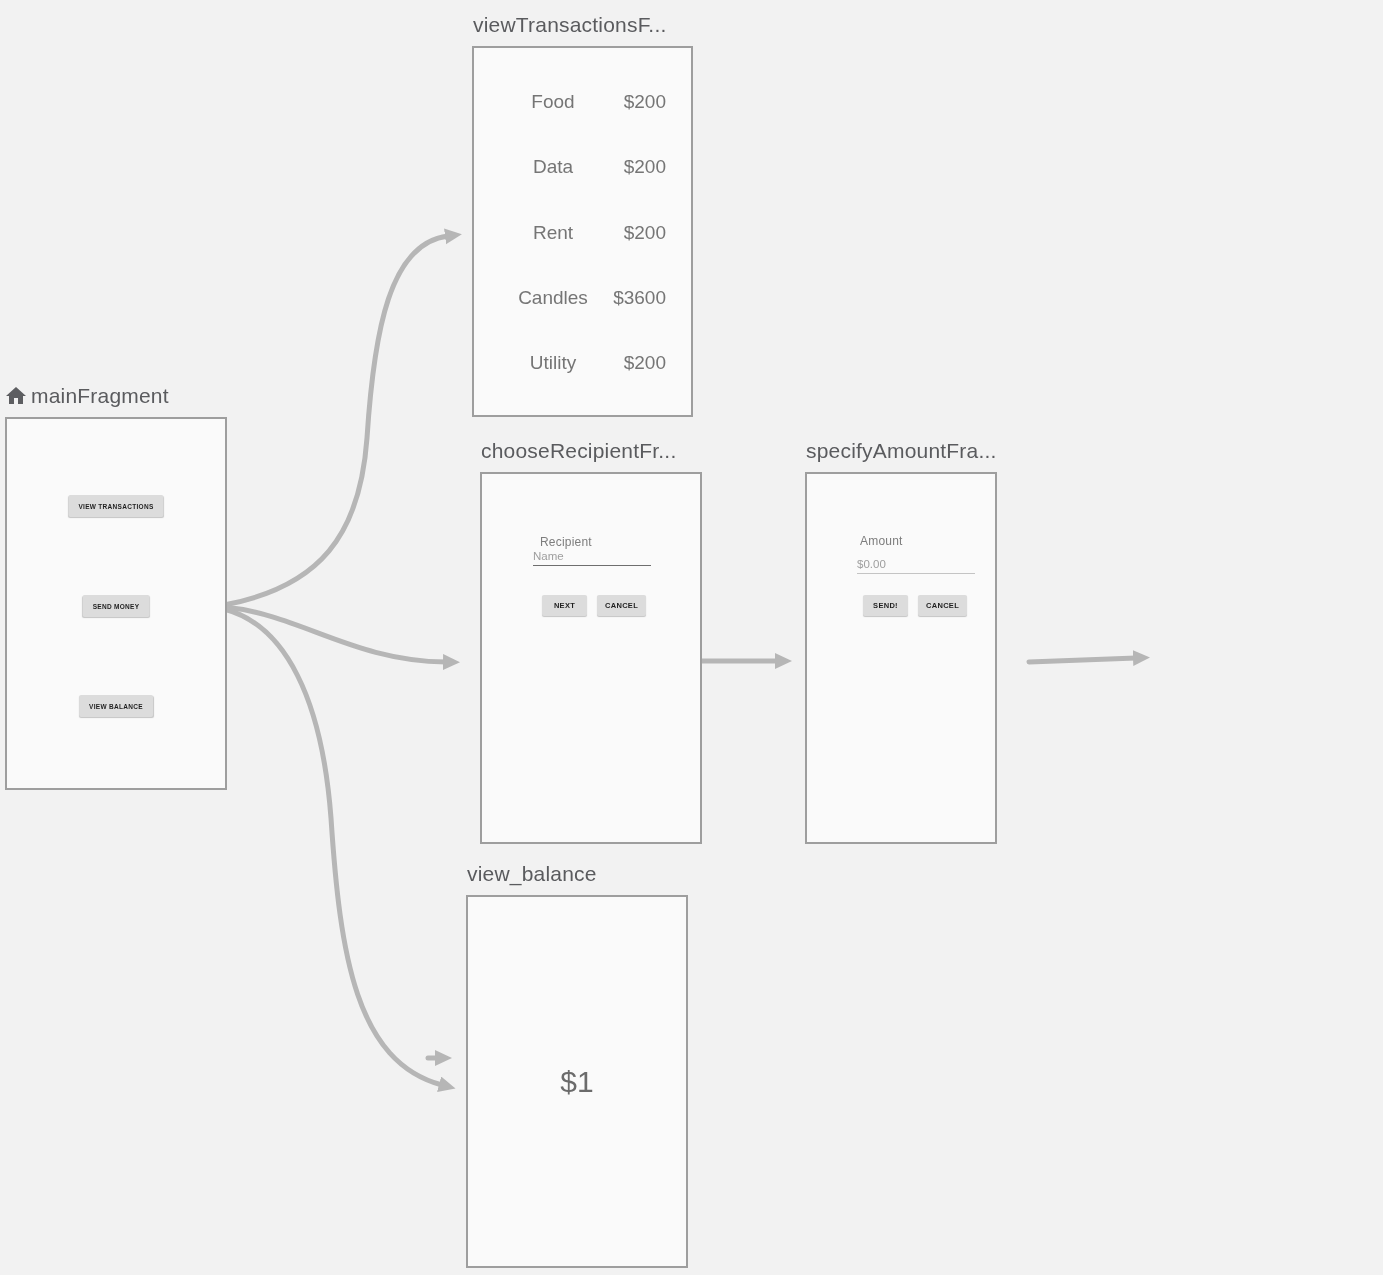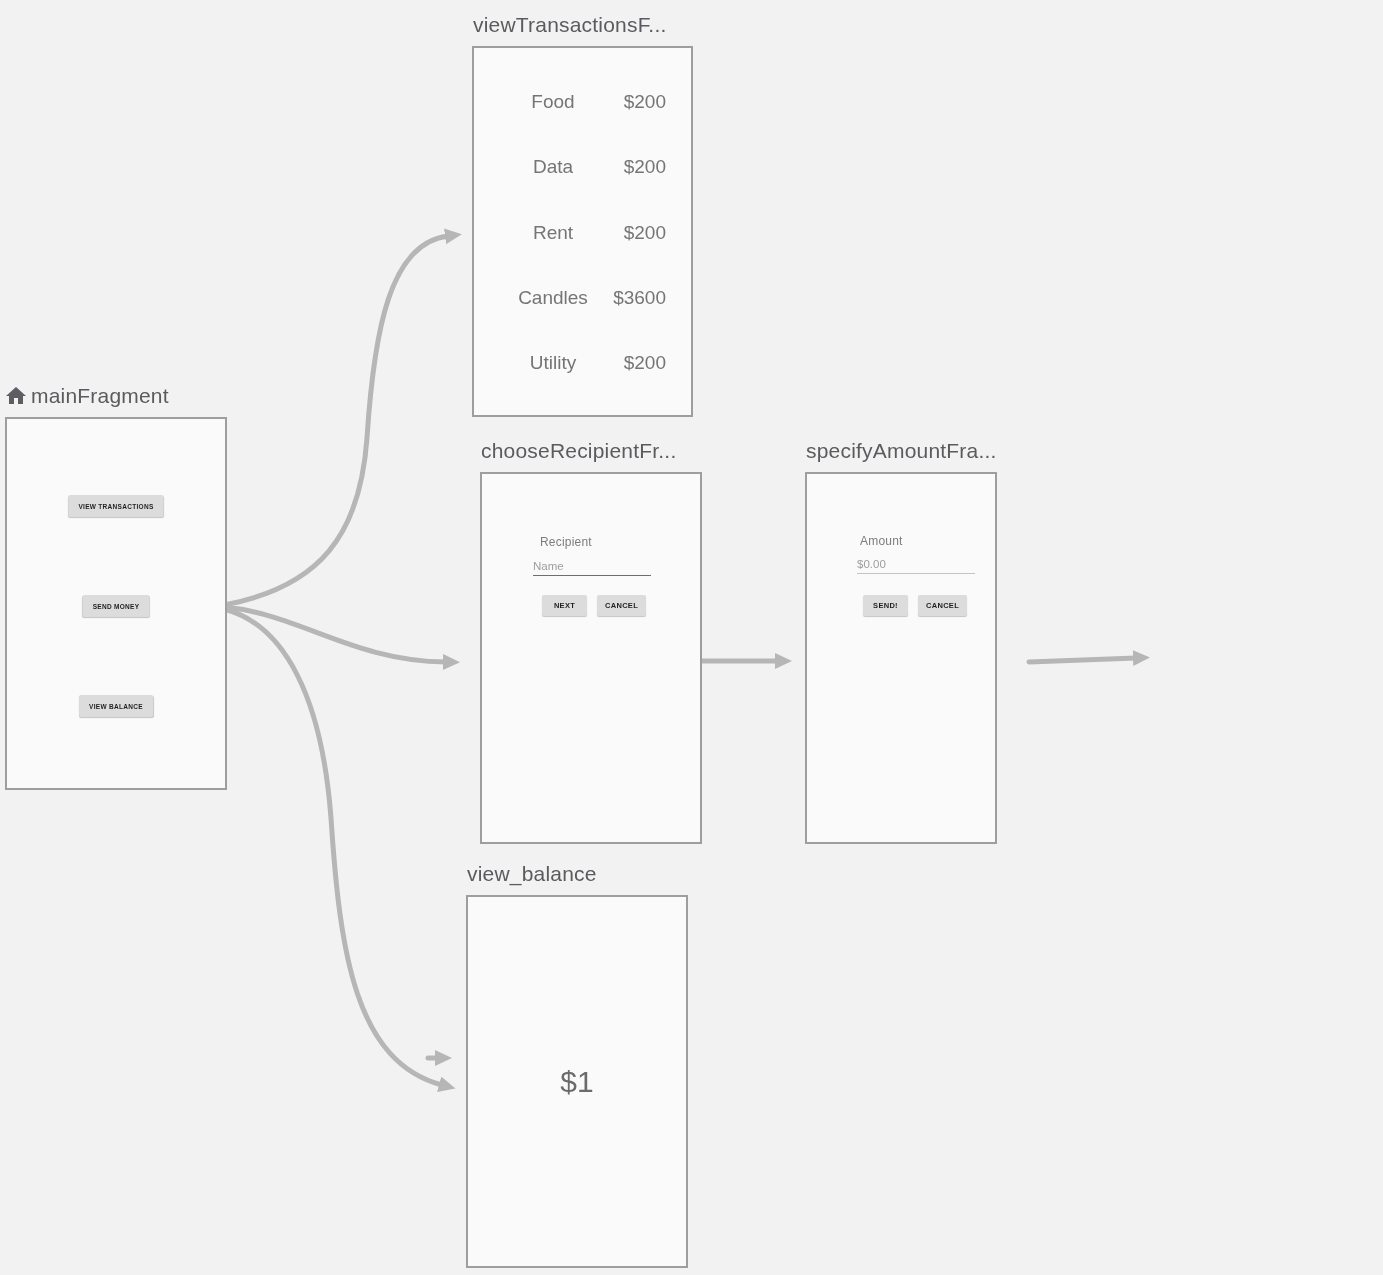--- a/index.html
+++ b/index.html
@@ -198,21 +198,21 @@
       </div>
     </div>
   </div>
 
   <div class="frag" style="left:472px; top:439px;padding-left:8px;">
     <div class="frag-title">
       <span>chooseRecipientFr...</span>
     </div>
     <div class="card" style="width:222px; height:372px;">
       <div class="form-label" style="left:58px; top:61px;">Recipient</div>
-      <input class="form-input underline-dark" style="left: 51px; top: 86px;" readonly="" placeholder="Name">
+      <input class="form-input underline-dark" style="left: 51px; top: 76px;" readonly="" placeholder="Name">
       <div class="btn-row" style="left:60px; top:121px;">
         <button class="sbtn">NEXT</button>
         <button class="sbtn">CANCEL</button>
       </div>
     </div>
   </div>
 
   <div class="frag" style="left:805px; top:439px;">
     <div class="frag-title">
       <span>specifyAmountFra...</span>

